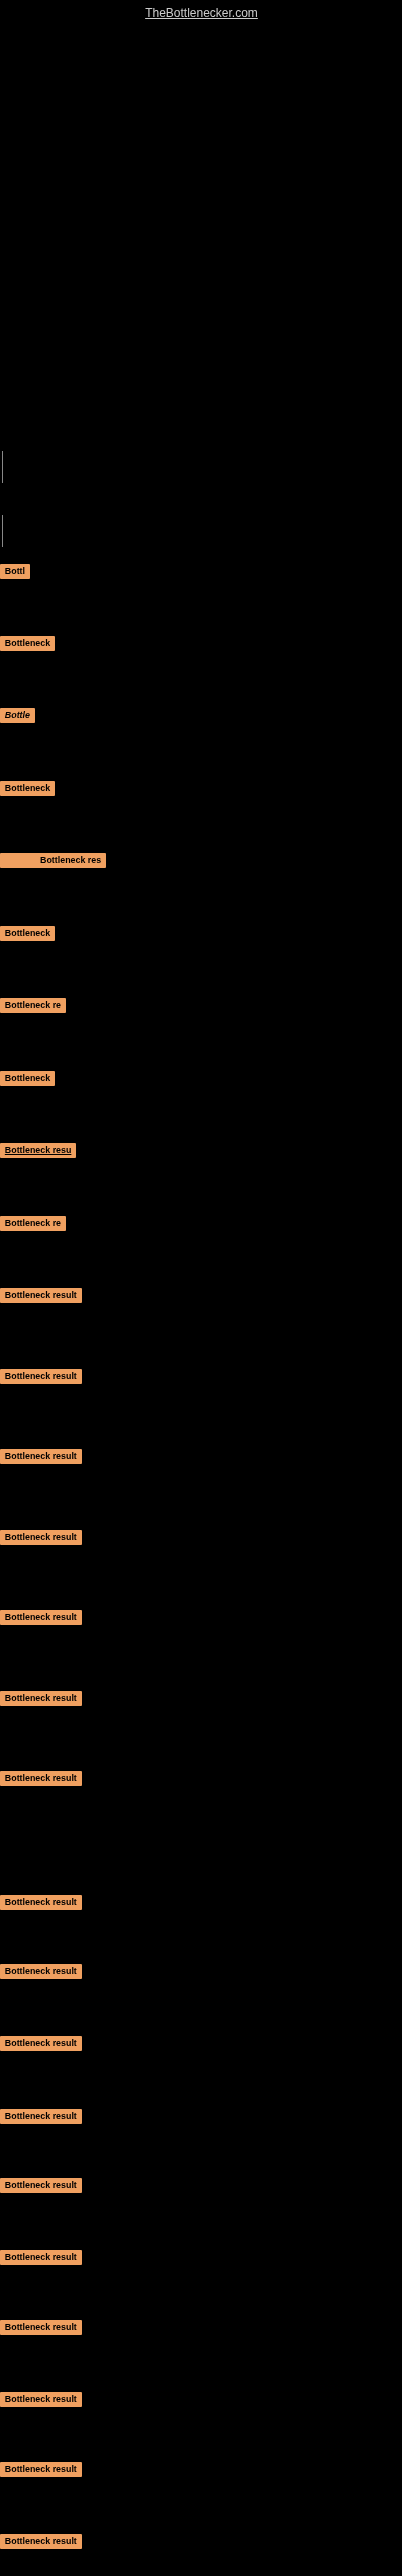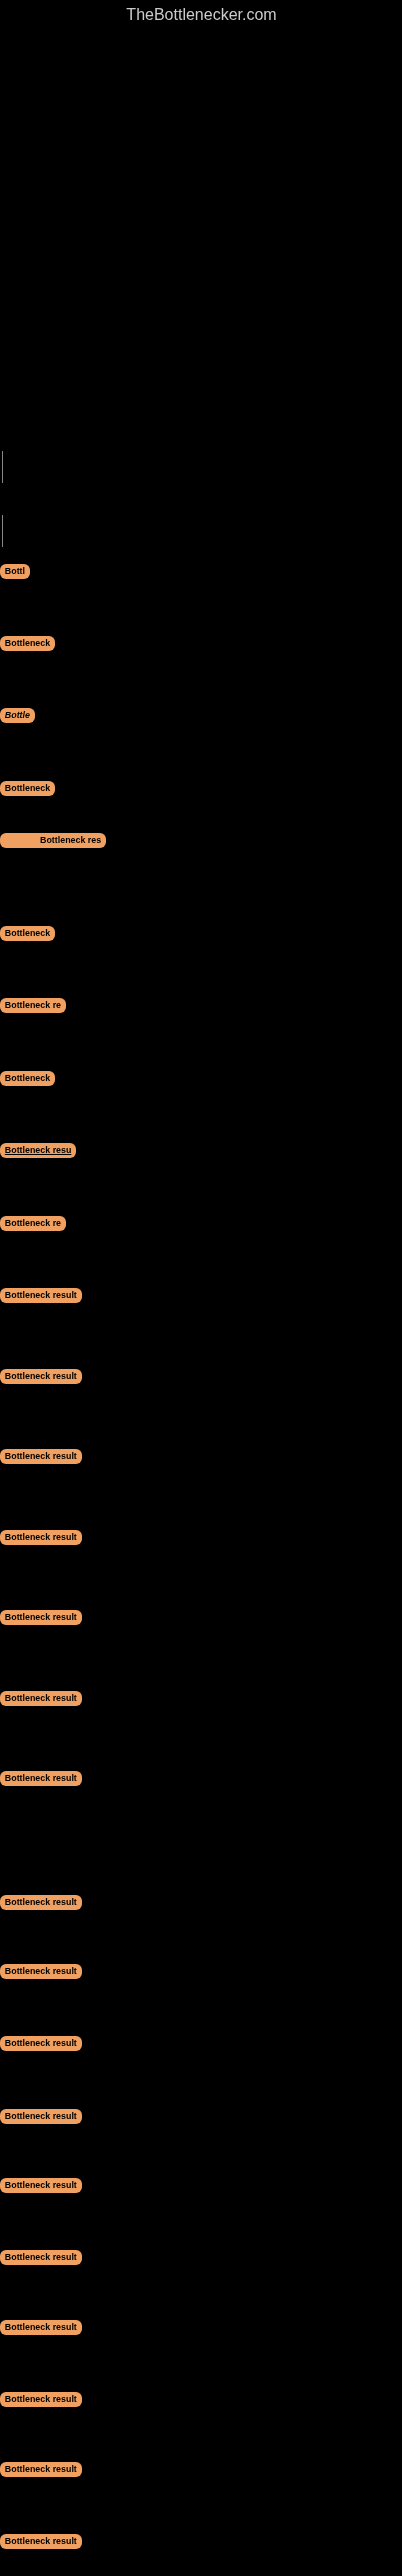--- a/index.html
+++ b/index.html
@@ -15,32 +15,33 @@
       font-family: Arial, sans-serif;
       position: relative;
     }
 
     .site-title {
       position: absolute;
       top: 6.4px;
       left: 50%;
       transform: translateX(-50%);
       color: #cccccc;
-      font-size: 16px;
+      font-size: 12px;
       white-space: nowrap;
+      text-decoration: underline;
     }
 
     .bottleneck-badge {
       display: inline-block;
       background-color: #f0a060;
       color: #000000;
       font-size: 8.9px;
       font-weight: bold;
       padding: 2.4px 4.8px;
-      border-radius: 6px;
+      border-radius: 1px;
       position: absolute;
       left: 0;
     }
 
     .vertical-line {
       position: absolute;
       left: 1.6px;
       width: 1.6px;
       background-color: #888888;
     }
@@ -49,21 +50,21 @@
 <body>
 
 <span class="site-title">TheBottlenecker.com</span>
 
 <div class="vertical-line" style="top: 451px; height: 32px;"></div>
 <div class="vertical-line" style="top: 515px; height: 32px;"></div>
 <span class="bottleneck-badge" style="top: 564px;">Bottl</span>
 <span class="bottleneck-badge" style="top: 636px;">Bottleneck</span>
 <span class="bottleneck-badge" style="top: 708px; font-style: italic;">Bottle</span>
 <span class="bottleneck-badge" style="top: 781px;">Bottleneck</span>
-<span class="bottleneck-badge" style="top: 833px; padding-left: 40px;">Bottleneck res</span>
+<span class="bottleneck-badge" style="top: 853px; padding-left: 40px;">Bottleneck res</span>
 <span class="bottleneck-badge" style="top: 926px;">Bottleneck</span>
 <span class="bottleneck-badge" style="top: 998px;">Bottleneck re</span>
 <span class="bottleneck-badge" style="top: 1071px;">Bottleneck</span>
 <span class="bottleneck-badge" style="top: 1143px; text-decoration: underline;">Bottleneck resu</span>
 <span class="bottleneck-badge" style="top: 1216px;">Bottleneck re</span>
 <span class="bottleneck-badge" style="top: 1288px;">Bottleneck result</span>
 <span class="bottleneck-badge" style="top: 1369px;">Bottleneck result</span>
 <span class="bottleneck-badge" style="top: 1449px;">Bottleneck result</span>
 <span class="bottleneck-badge" style="top: 1530px;">Bottleneck result</span>
 <span class="bottleneck-badge" style="top: 1610px;">Bottleneck result</span>

